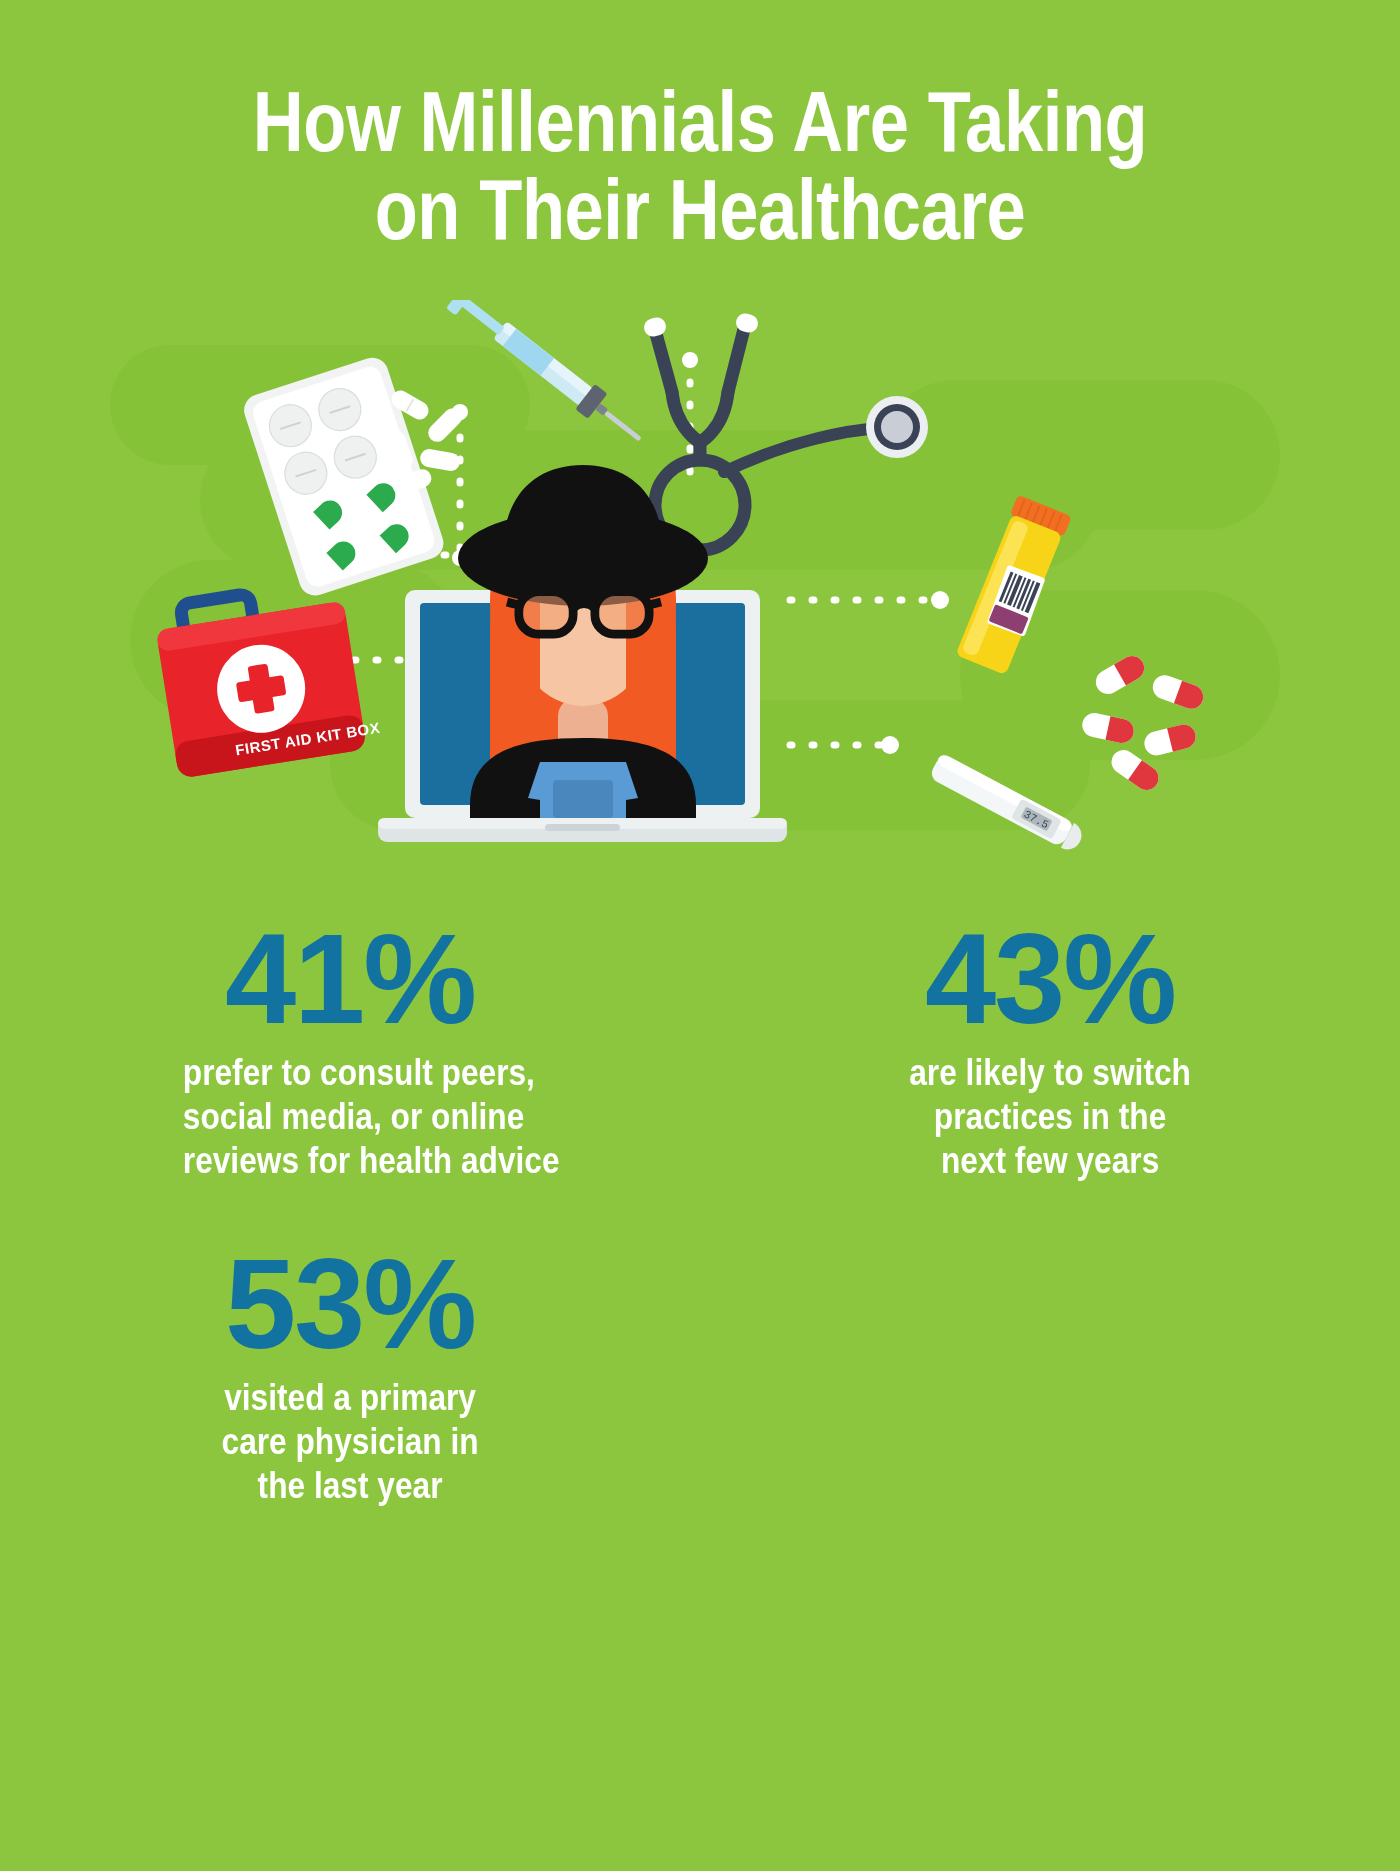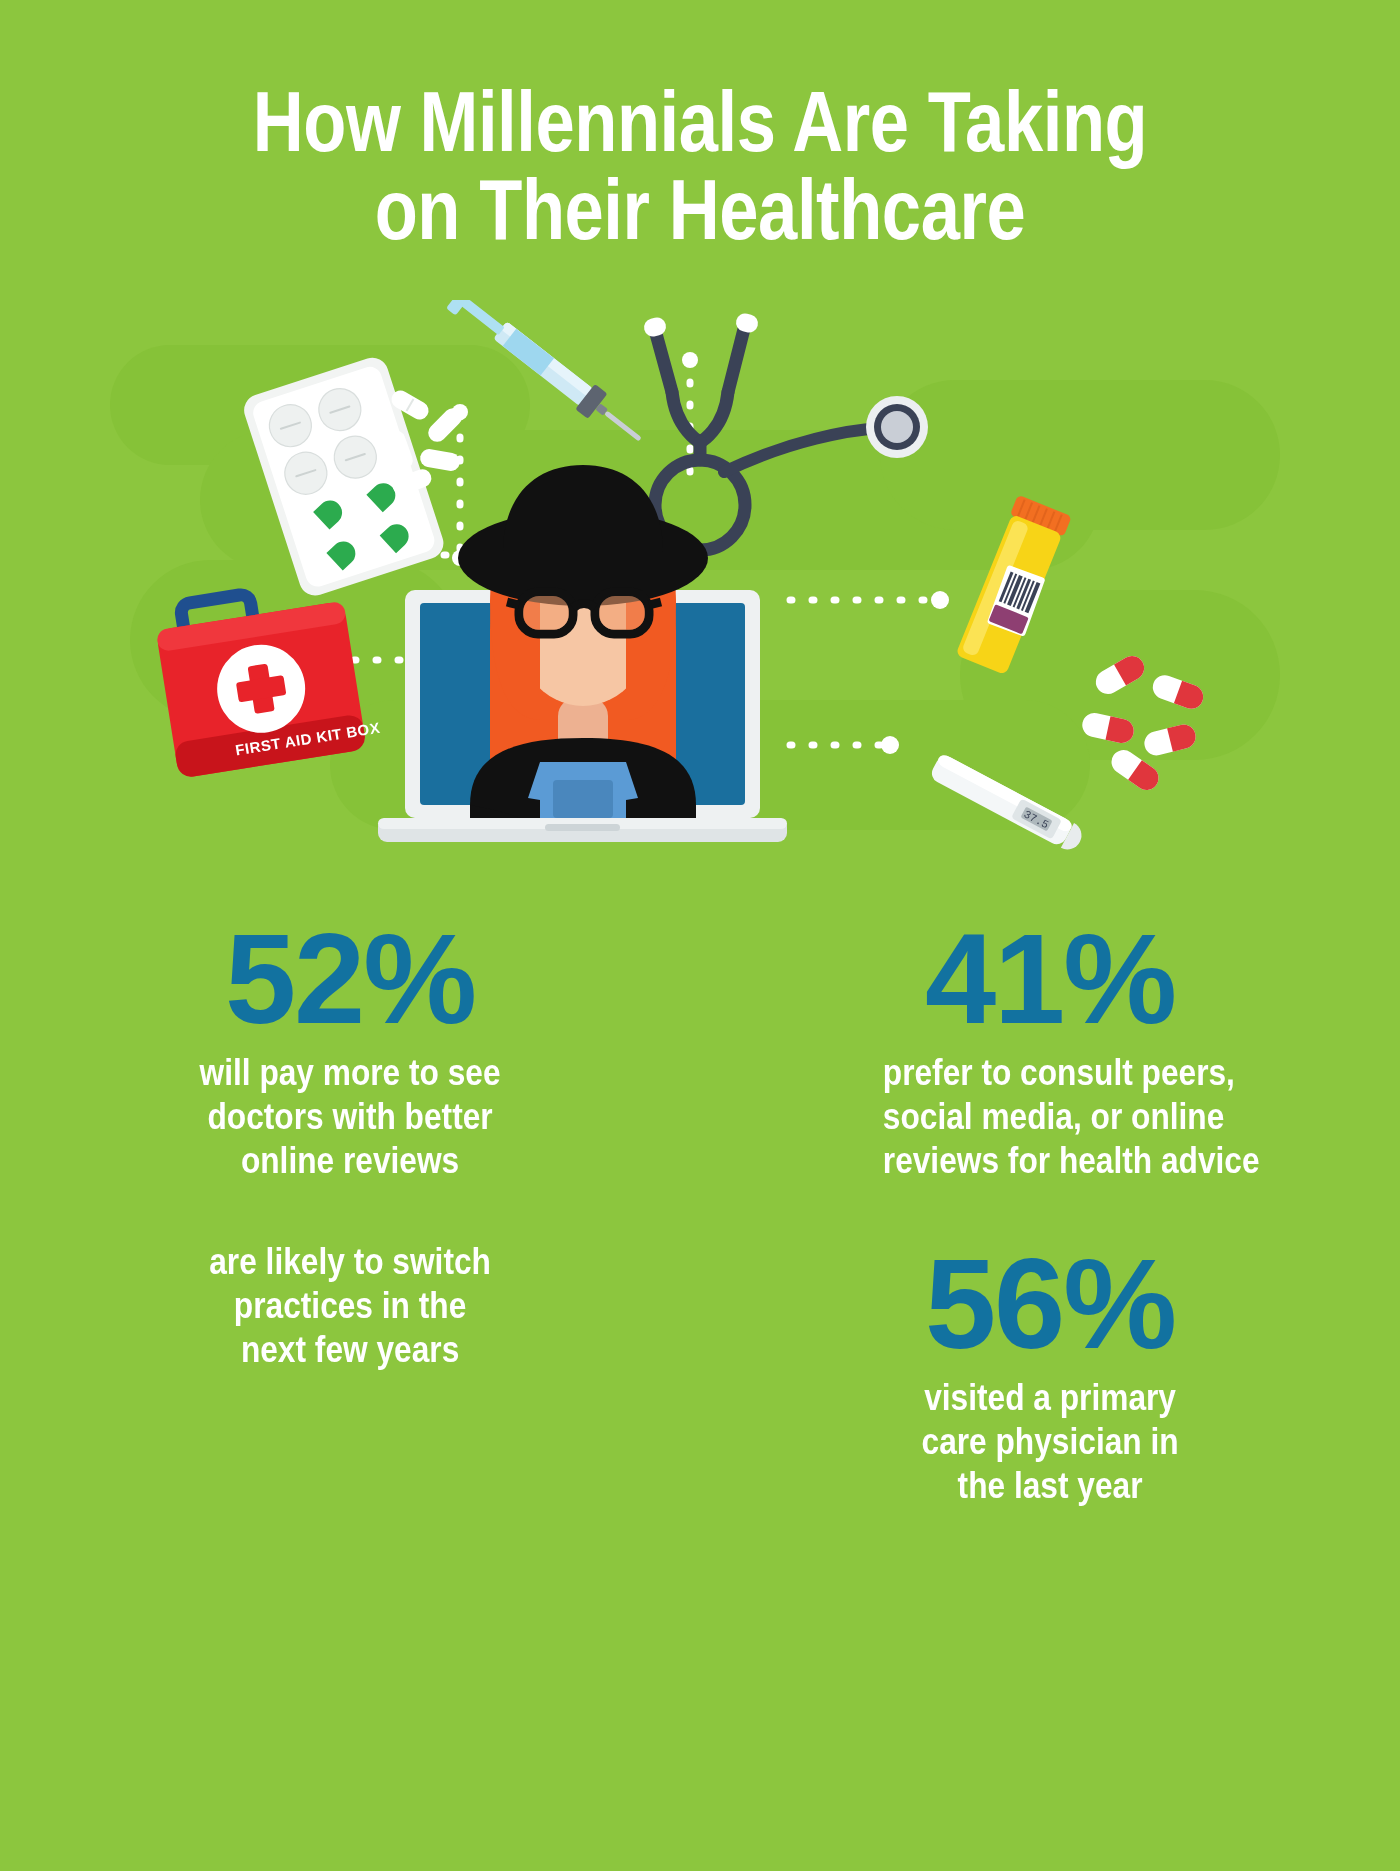--- a/index.html
+++ b/index.html
@@ -305,48 +305,41 @@
         </g>
 
         <path d="M470 505 L470 518 L520 518 C505 512 486 508 470 505 Z" fill="#111111"></path>
       </g>
 
     </svg>
   </div>
 
   <div id="stats">
 
-    <div class="stat">
-      <div class="stat-num">52%</div>
-      <div class="stat-cap">
-        <span>will pay more to see</span>
-        <span>doctors with better</span>
-        <span>online reviews</span>
-      </div>
-    </div>
 
     <div class="stat">
       <div class="stat-num">41%</div>
       <div class="stat-cap">
         <span>prefer to consult peers,</span>
         <span>social media, or online</span>
         <span>reviews for health advice</span>
       </div>
     </div>
 
     <div class="stat">
+      <div class="stat-num">43%</div>
       <div class="stat-cap">
         <span>are likely to switch</span>
         <span>practices in the</span>
         <span>next few years</span>
       </div>
     </div>
 
     <div class="stat">
-      <div class="stat-num">56%</div>
+      <div class="stat-num">53%</div>
       <div class="stat-cap">
         <span>visited a primary</span>
         <span>care physician in</span>
         <span>the last year</span>
       </div>
     </div>
 
   </div>
 
 </div>

